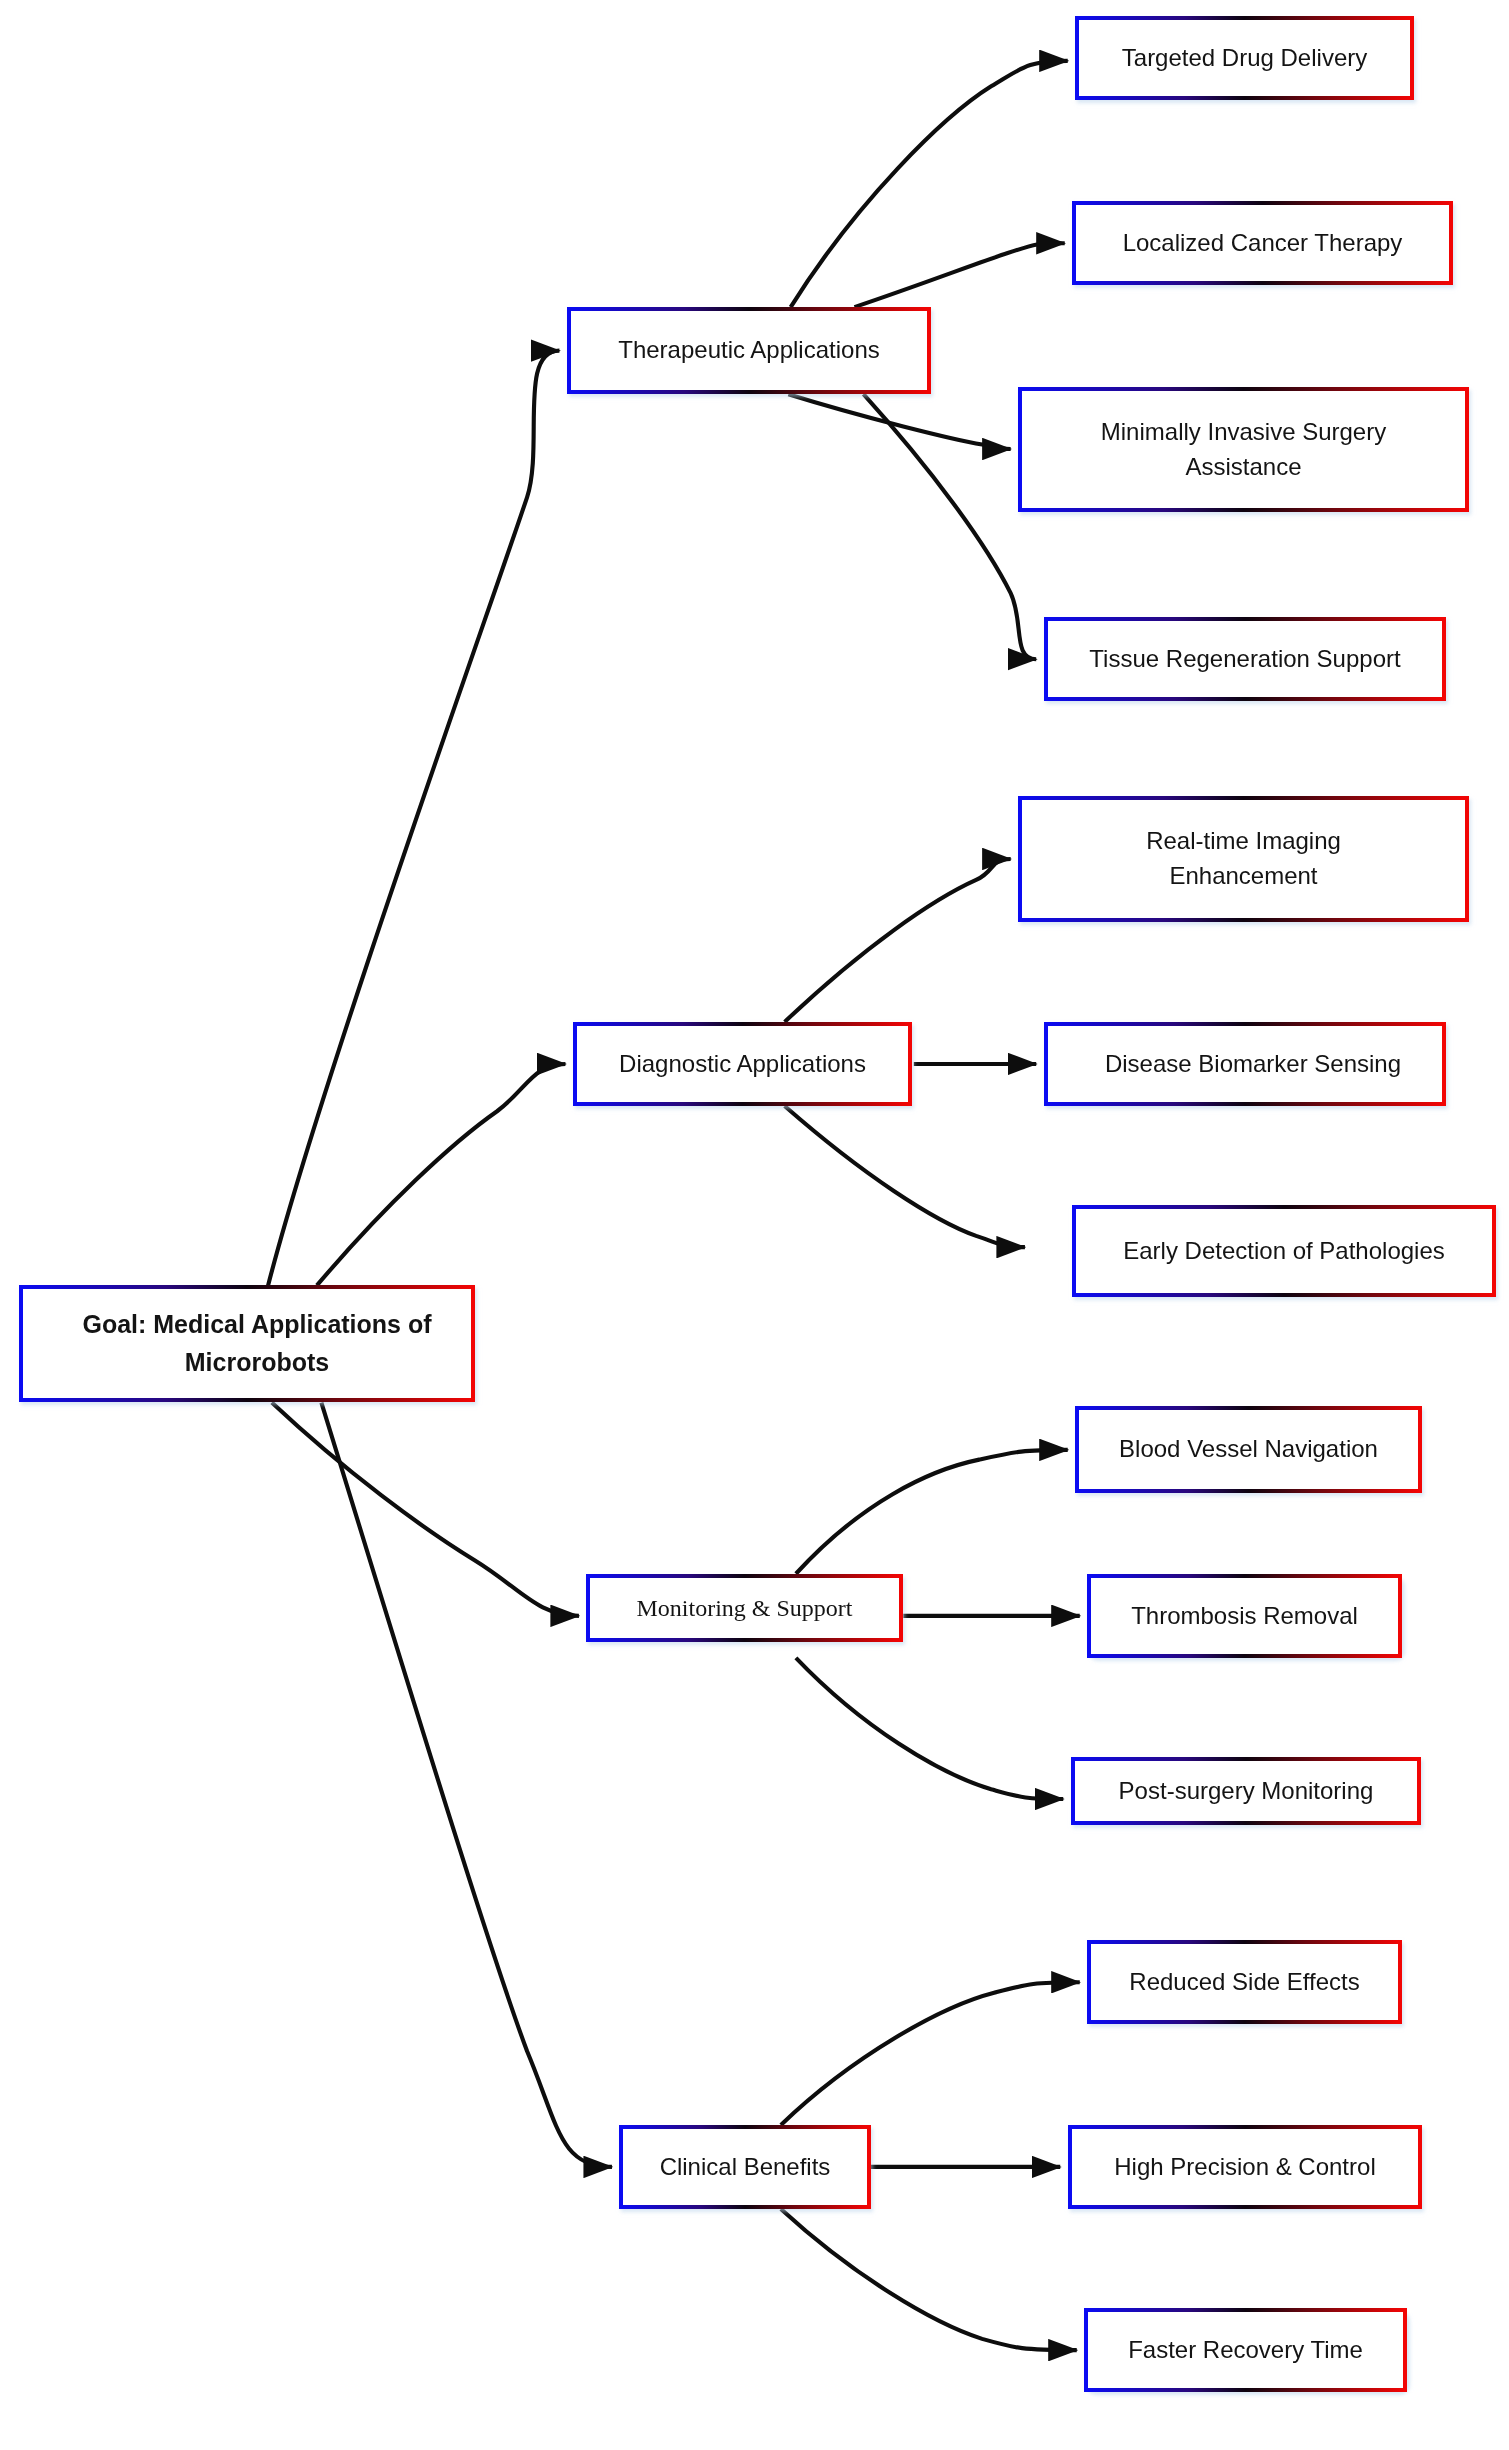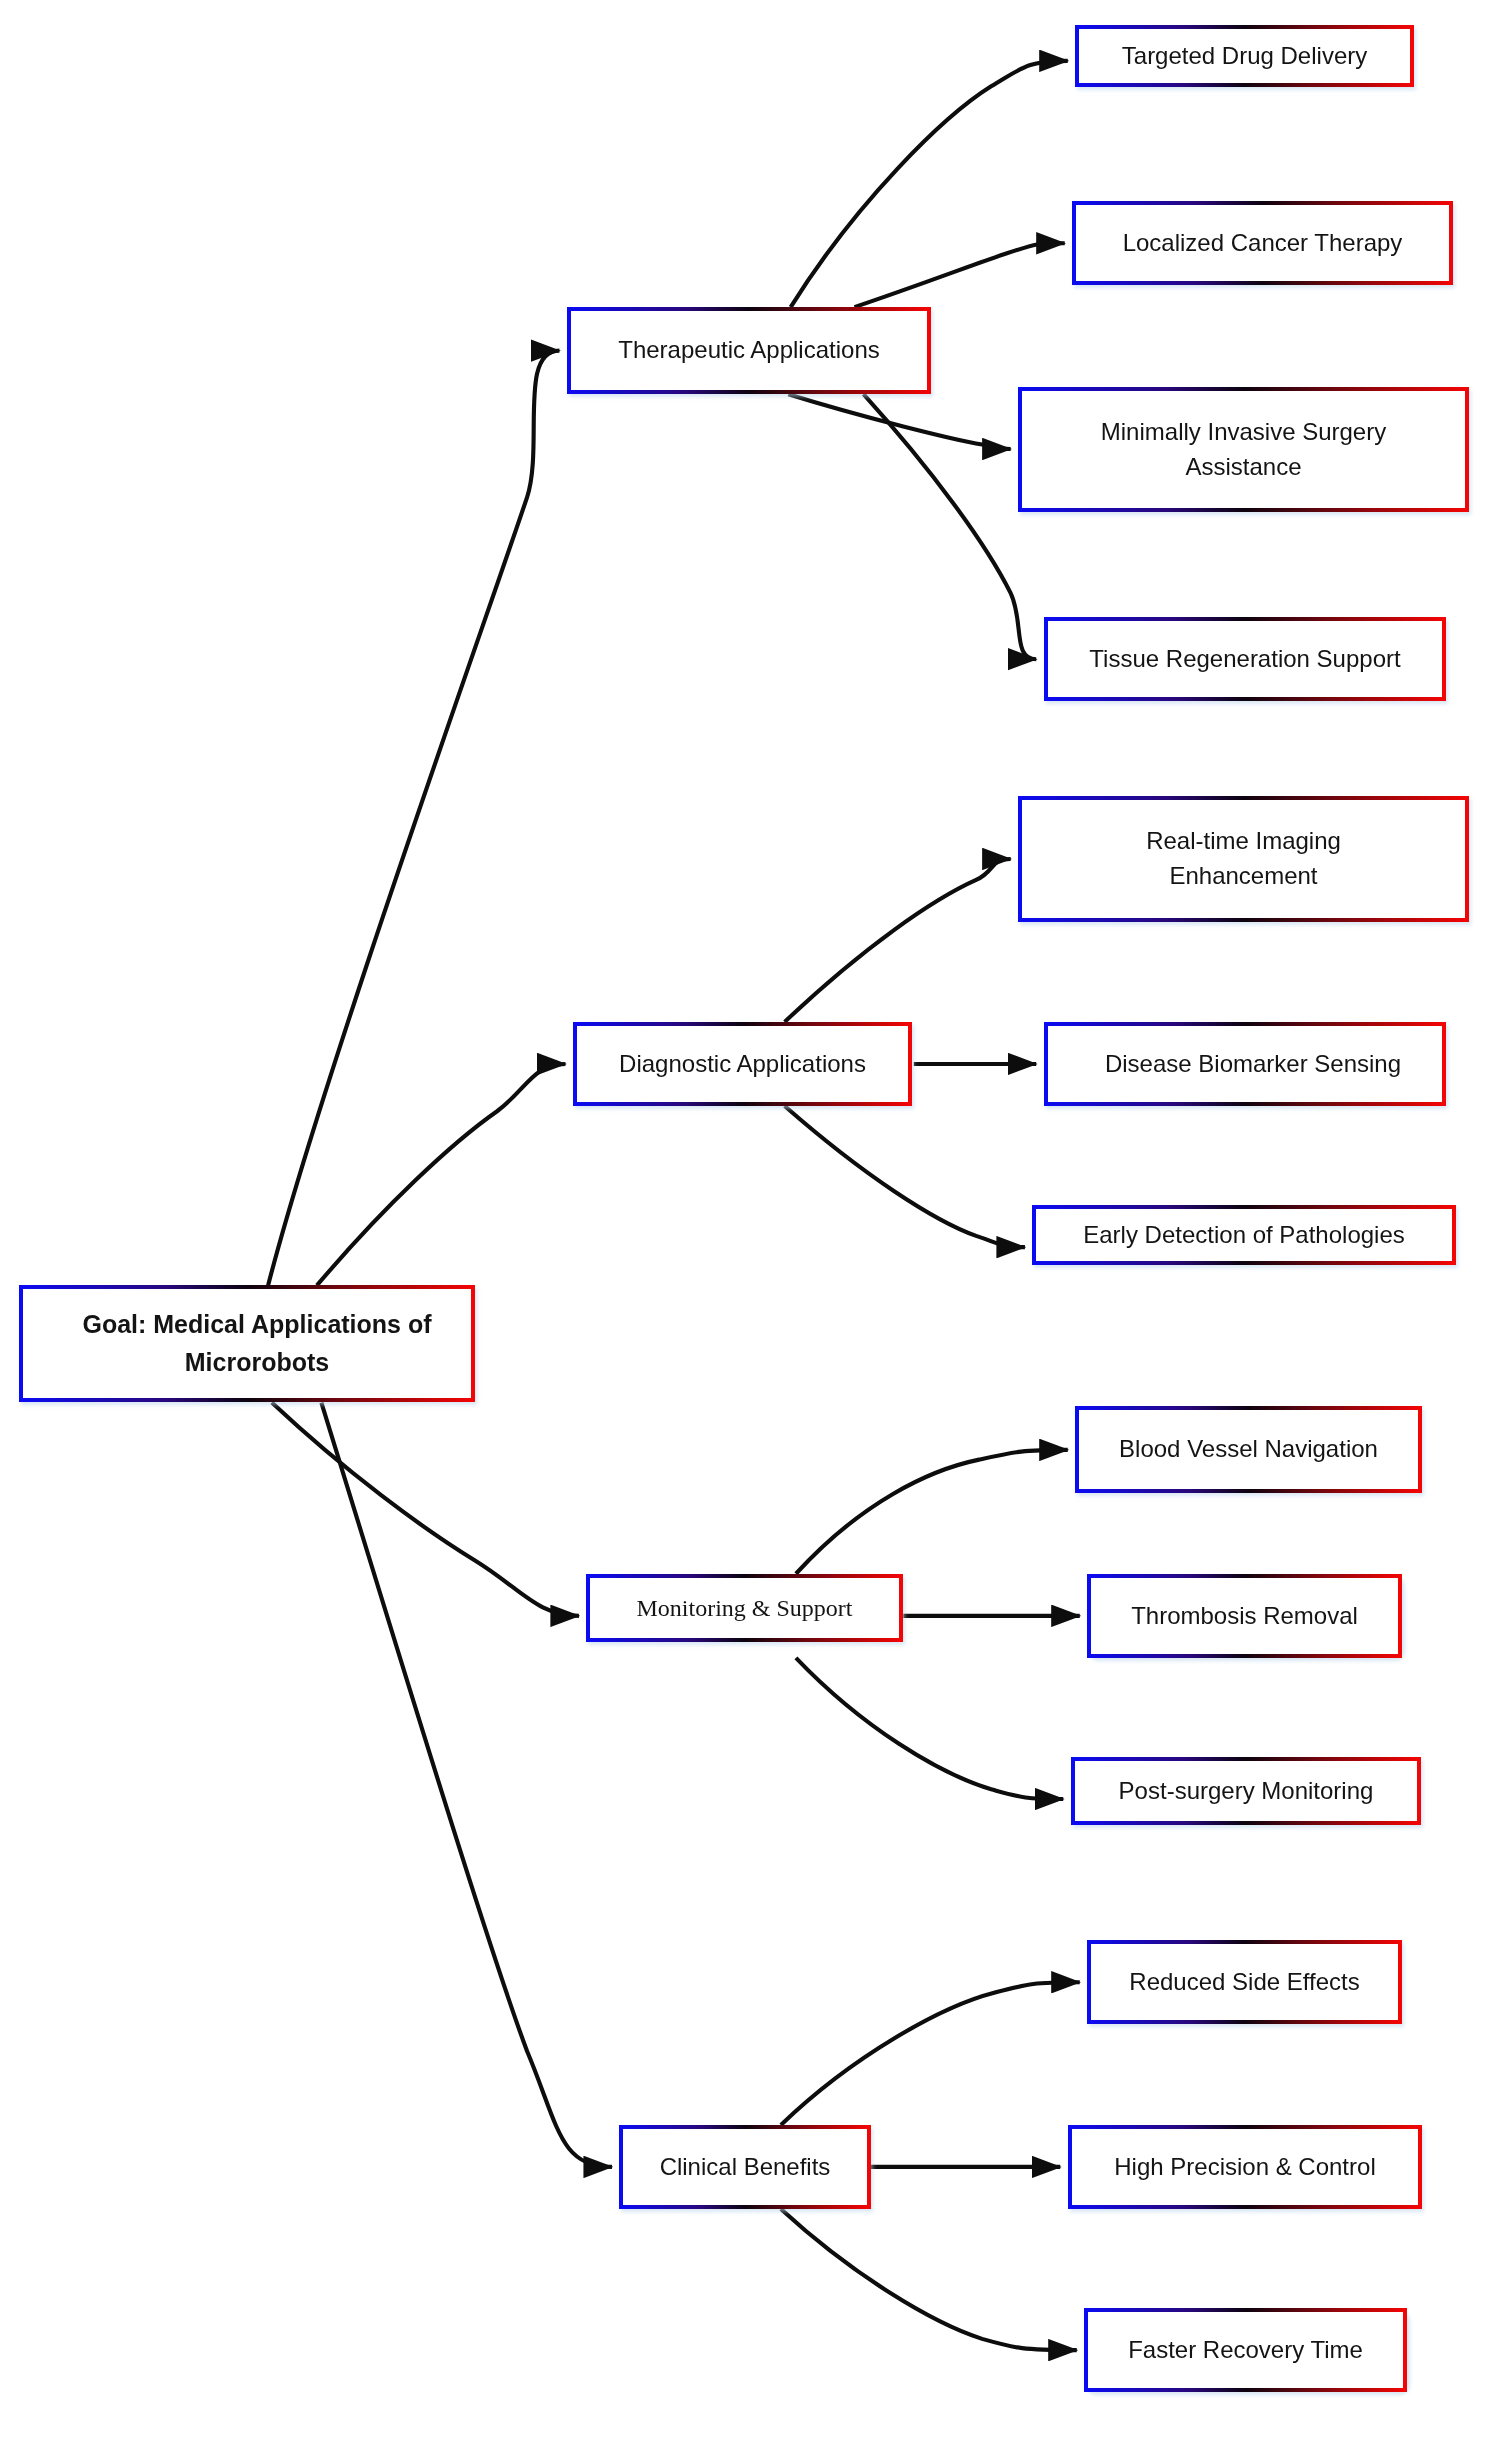--- a/index.html
+++ b/index.html
@@ -72,39 +72,39 @@
       </div>
       <div class="node" style="left: 573px; top: 1022px; width: 339px; height: 84px;">
         <span class="node-label">Diagnostic Applications</span>
       </div>
       <div class="node" style="left: 586px; top: 1574px; width: 317px; height: 68px; font-family: Liberation Serif, serif;">
         <span class="node-label">Monitoring &amp; Support</span>
       </div>
       <div class="node" style="left: 619px; top: 2125px; width: 252px; height: 84px;">
         <span class="node-label">Clinical Benefits</span>
       </div>
-      <div class="node" style="left: 1075px; top: 25px; width: 339px; height: 62px; align-items: center;">
+      <div class="node" style="left: 1075px; top: 16px; width: 339px; height: 84px; align-items: center;">
         <span class="node-label">Targeted Drug Delivery</span>
       </div>
       <div class="node" style="left: 1072px; top: 201px; width: 381px; height: 84px;">
         <span class="node-label">Localized Cancer Therapy</span>
       </div>
       <div class="node" style="left: 1018px; top: 387px; width: 451px; height: 125px;">
         <span class="node-label" style="max-width: 353px;">Minimally Invasive Surgery Assistance</span>
       </div>
       <div class="node" style="left: 1044px; top: 617px; width: 402px; height: 84px;">
         <span class="node-label">Tissue Regeneration Support</span>
       </div>
       <div class="node" style="left: 1018px; top: 796px; width: 451px; height: 126px;">
         <span class="node-label" style="max-width: 255px;">Real-time Imaging Enhancement</span>
       </div>
       <div class="node" style="left: 1044px; top: 1022px; width: 402px; height: 84px; padding-left: 16px;">
         <span class="node-label">Disease Biomarker Sensing</span>
       </div>
-      <div class="node" style="left: 1032px; top: 1205px; width: 424px; height: 60px;">
+      <div class="node" style="left: 1072px; top: 1205px; width: 424px; height: 92px;">
         <span class="node-label">Early Detection of Pathologies</span>
       </div>
       <div class="node" style="left: 1075px; top: 1406px; width: 347px; height: 87px;">
         <span class="node-label">Blood Vessel Navigation</span>
       </div>
       <div class="node" style="left: 1087px; top: 1574px; width: 315px; height: 84px; border-radius: 9px;">
         <span class="node-label">Thrombosis Removal</span>
       </div>
       <div class="node" style="left: 1071px; top: 1757px; width: 350px; height: 68px;">
         <span class="node-label">Post-surgery Monitoring</span>

